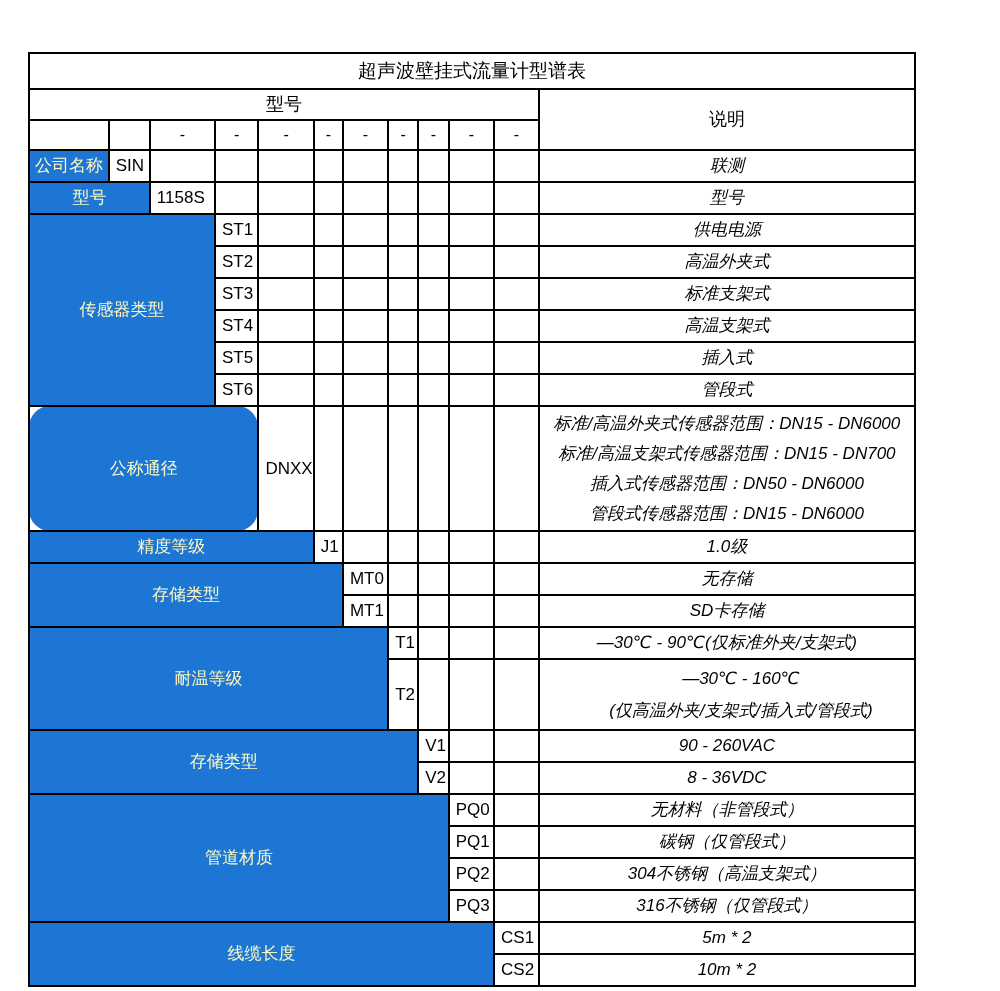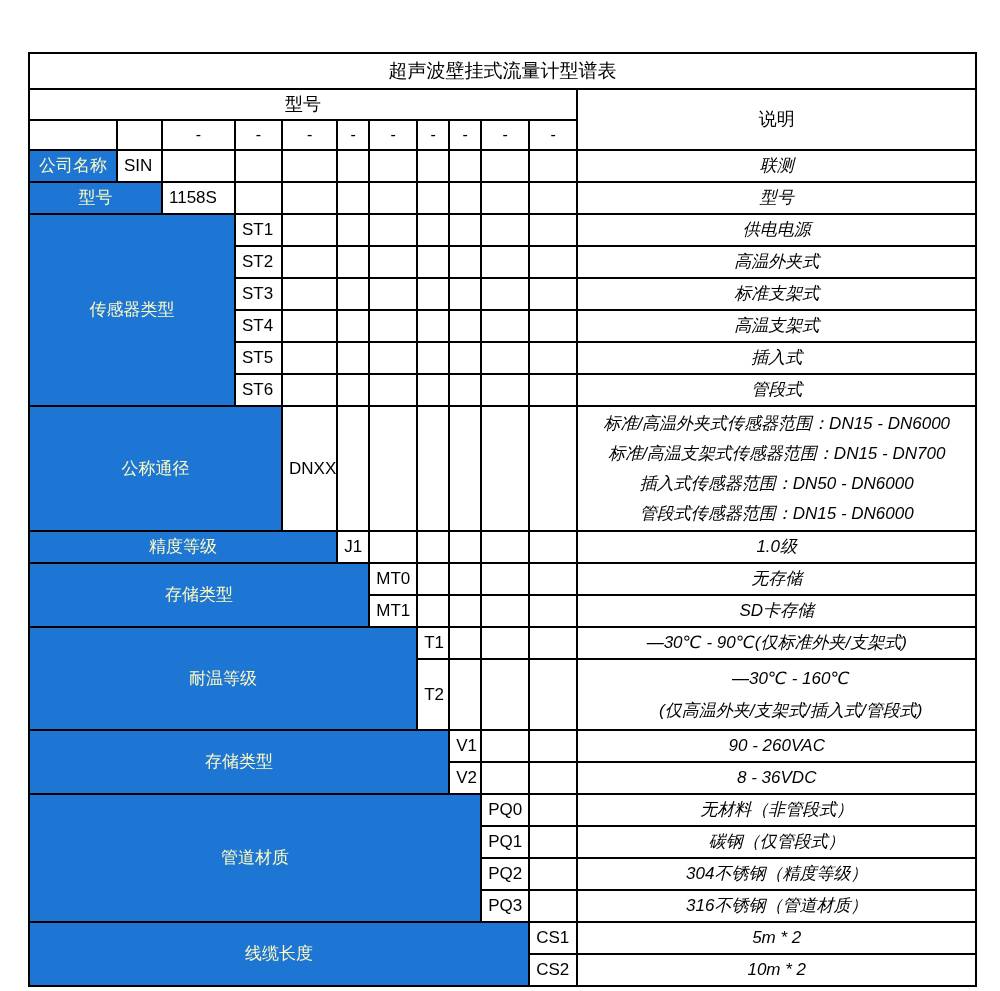--- a/index.html
+++ b/index.html
@@ -1,34 +1,34 @@
 <!DOCTYPE html>
 <html style="--accent: #1d76d4;"><head>
 <meta charset="utf-8">
 <style>
   html,body { margin:0; padding:0; background:#ffffff; }
   .page {
-    position:relative; width:1000px; height:991px; background:#ffffff;
-    font-family:"Liberation Sans","DejaVu Sans",sans-serif; color:#000;
+    position:relative; width:904px; height:991px; background:#ffffff;
+    font-family:"Liberation Sans","DejaVu Sans",sans-serif; color:#000;padding-left:12px;
   }
   table.spec {
     position:absolute; left:28px; top:52px;
     border-collapse:collapse; table-layout:fixed;
   }
   td {
     border:2px solid #000;
     padding:0; text-align:center; vertical-align:middle;
     font-size:17px; line-height:1.15;
     overflow:hidden; white-space:nowrap;
   }
   tr.r-title td { height:34px; font-size:19px; }
   tr.r-head  td { height:29px; font-size:18px; }
   tr.r-dash  td { height:28px; font-size:16px; }
   tr.r-std   td { height:30px; }
-  tr.r-dn    td { height:123px; }
+  tr.r-dn    td { height:123px;border-radius:21px; }
   tr.r-t2    td { height:69px; }
   td.blue {
     background:var(--accent,#1d76d4); color:#fef9c3; border:2px solid #000;
     font-size:17px;
   }
   td.code { text-align:left; padding-left:6px;margin-top:48px; }
   td.desc { font-size:17px;font-style:italic; }
   td.desc .ln { line-height:30px; white-space:nowrap; }
   td.desc .ln2 { line-height:32px; white-space:nowrap;margin-left:28px; }
 </style>
@@ -259,26 +259,26 @@
       <td class="desc">无材料（非管段式）</td>
     </tr>
     <tr class="r-std">
       <td class="code">PQ1</td>
       <td></td>
       <td class="desc">碳钢（仅管段式）</td>
     </tr>
     <tr class="r-std">
       <td class="code">PQ2</td>
       <td></td>
-      <td class="desc">304不锈钢（精度等级）</td>
+      <td class="desc">304不锈钢（高温支架式）</td>
     </tr>
     <tr class="r-std">
       <td class="code">PQ3</td>
       <td></td>
-      <td class="desc">316不锈钢（管道材质）</td>
+      <td class="desc">316不锈钢（仅管段式）</td>
     </tr>
 
     <tr class="r-std">
       <td class="blue" colspan="10" rowspan="2">线缆长度</td>
       <td class="code">CS1</td>
       <td class="desc">5m * 2</td>
     </tr>
     <tr class="r-std">
       <td class="code">CS2</td>
       <td class="desc">10m * 2</td>

